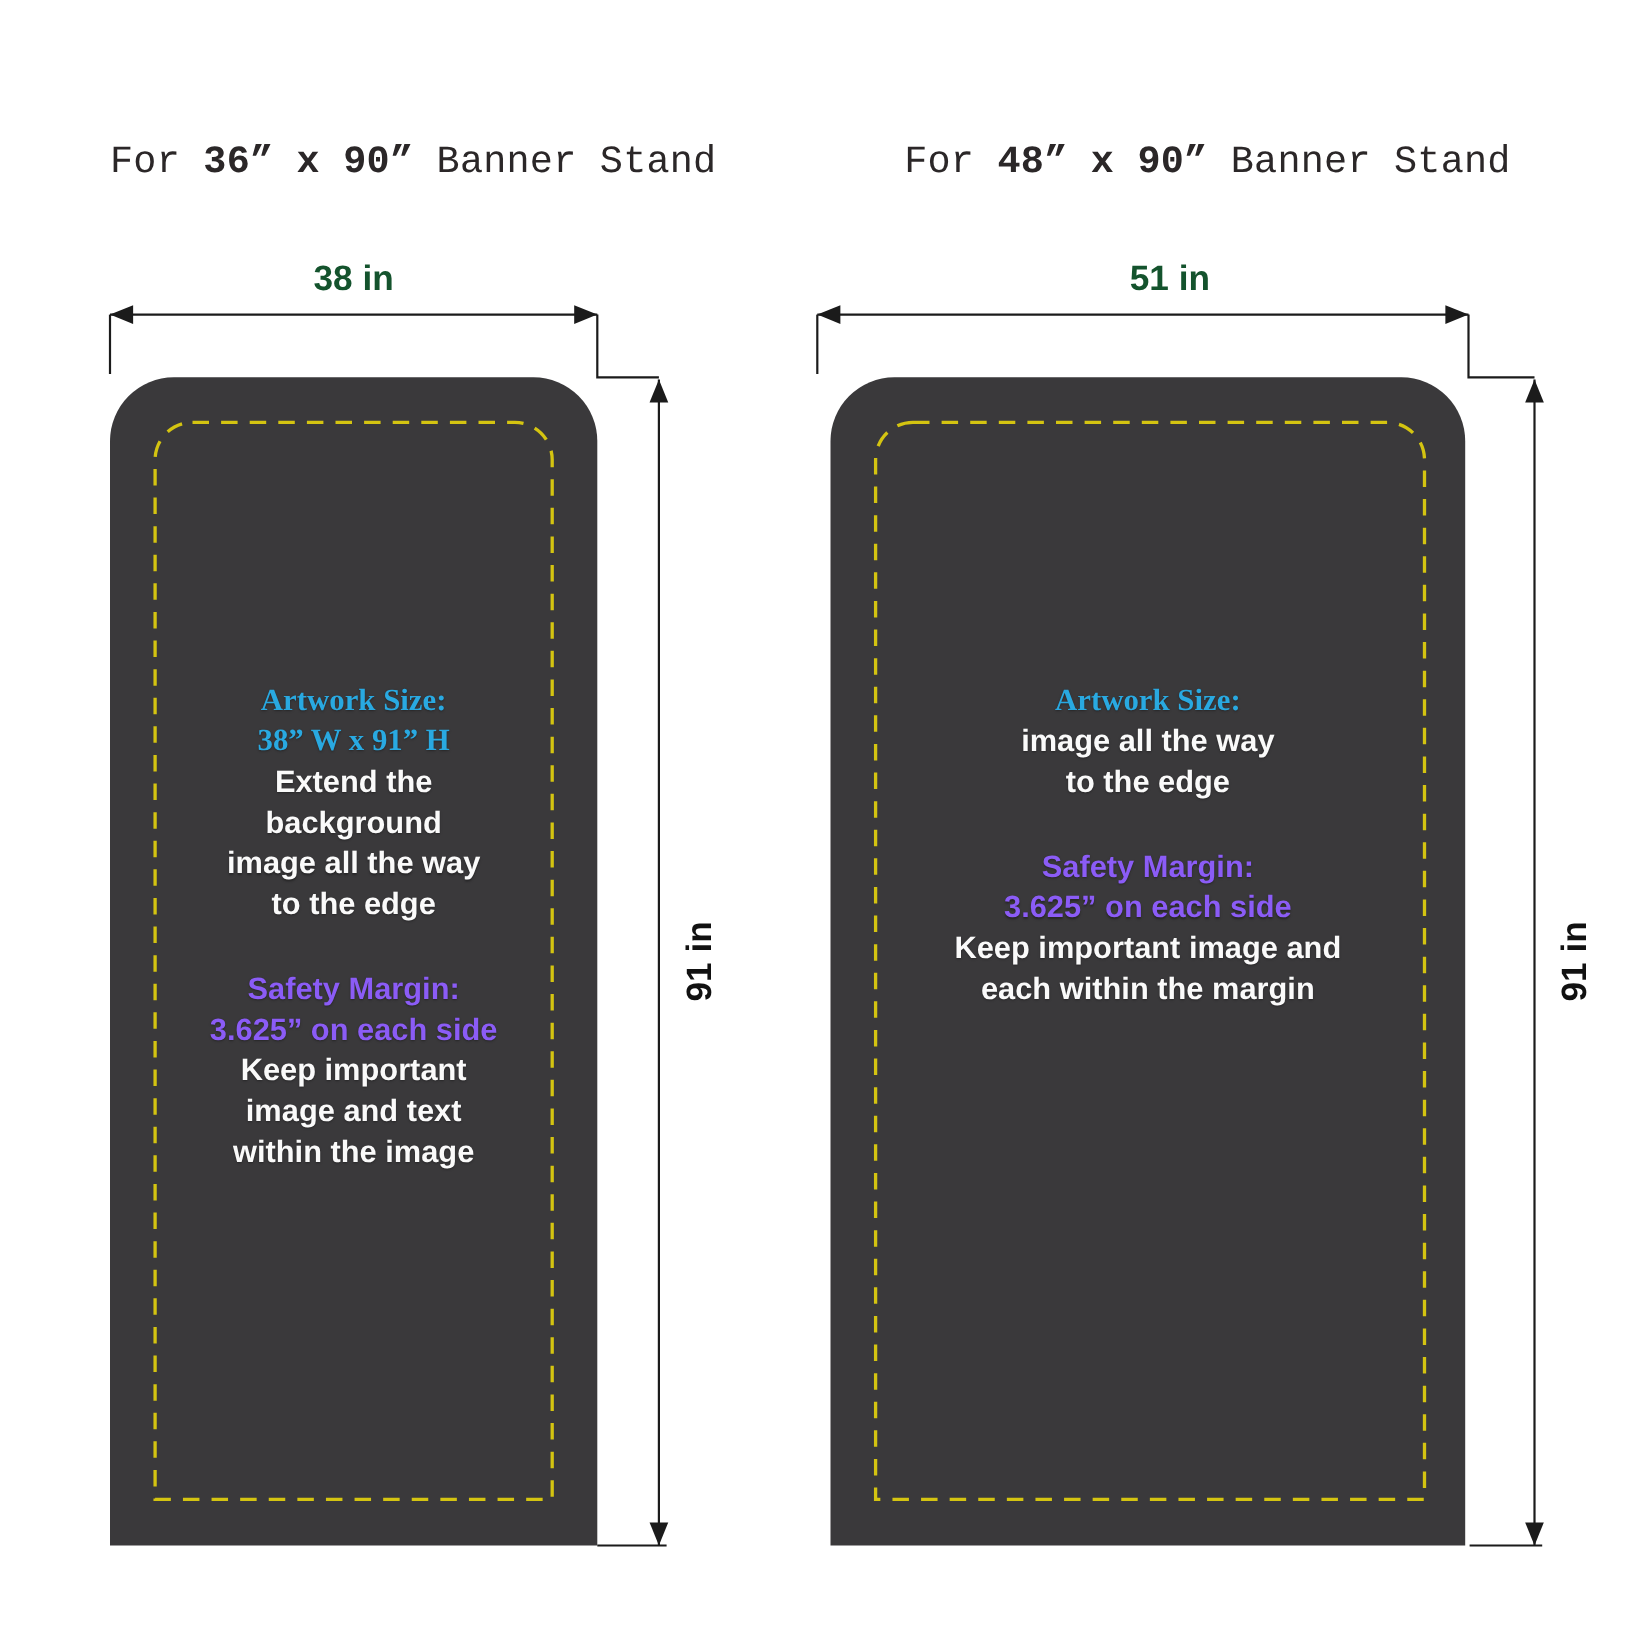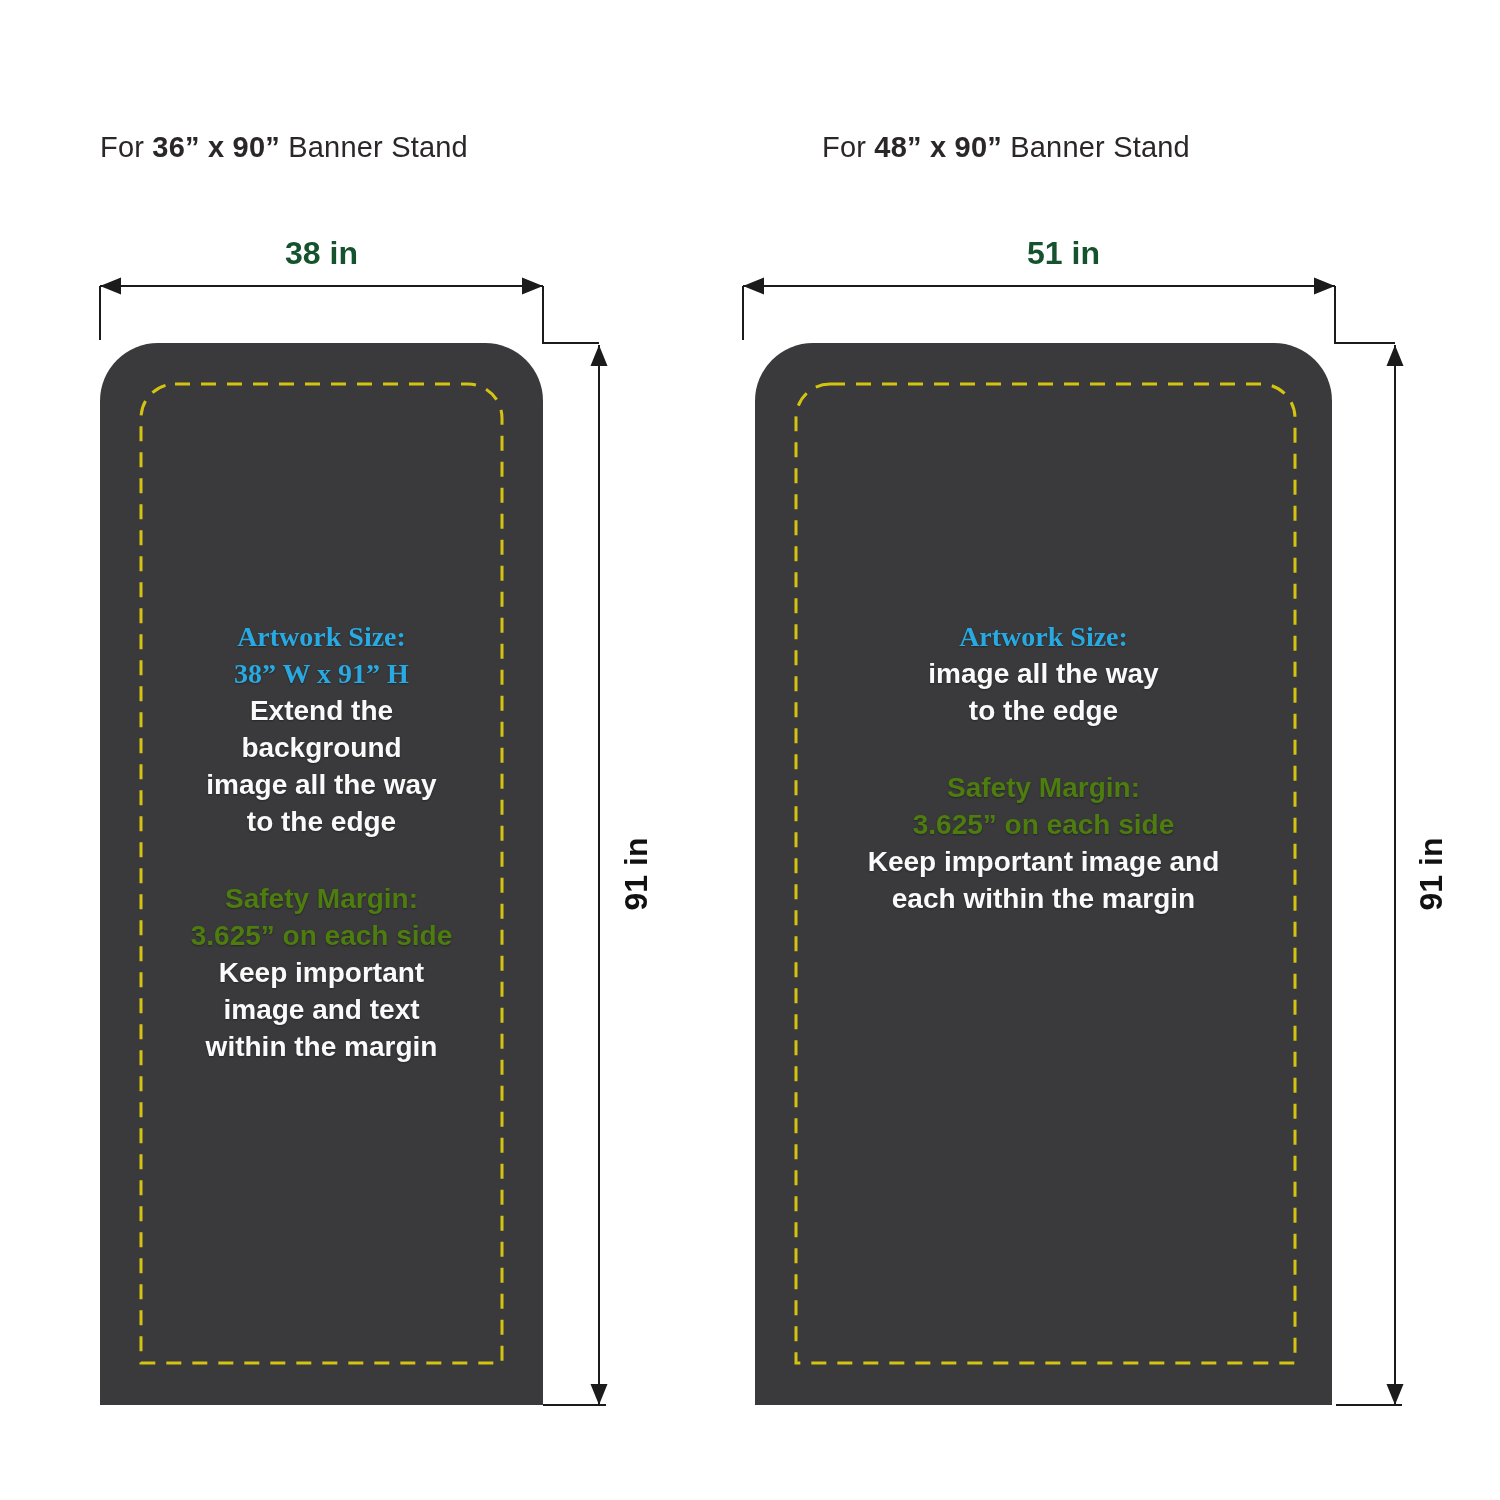--- a/index.html
+++ b/index.html
@@ -6,23 +6,24 @@
   .page{
     position:relative;
     width:1500px;height:1500px;
     background:#ffffff;
     font-family:"Liberation Sans", sans-serif;
     overflow:hidden;
   }
   
   .panel-title{
     position:absolute;top:125px;
-    font-size:29px;line-height:44px;
+    font-size:35px;line-height:44px;
     color:#2b2728;letter-spacing:.2px;
     white-space:nowrap;
+    font-family:Liberation Mono, monospace;
   }
   .panel-title .t-size{font-weight:700;}
   .panel-title--left{left:100px;}
   .panel-title--right{left:822px;}
 
   
   .banner{
     position:absolute;top:343px;height:1062px;
     background:#3a393b;
     border-radius:58px 58px 0 0;
@@ -60,21 +61,21 @@
   .banner-copy{
     position:absolute;top:618px;
     text-align:center;
     font-size:28px;font-weight:700;line-height:37px;
     color:#fafafa;
     text-shadow:0 1px 2px rgba(0,0,0,.35);
   }
   .banner-copy--left{left:100px;width:443px;}
   .banner-copy--right{left:755px;width:577px;}
   .line-blue{color:#29a9e1;font-family:Liberation Serif, serif;}
-  .line-yellow{color:#4d7c0f;}
+  .line-yellow{color:#8b5cf6;}
   .safety-gap{margin-top:40px;}
 </style>
 </head>
 <body>
 
 <div class="page">
 
   <div class="panel-title panel-title--left">
     <span>For </span><span class="t-size">36” x 90”</span><span> Banner Stand</span>
   </div>
@@ -128,21 +129,21 @@
     <div class="line-blue">Artwork Size:</div>
     <div class="line-blue">38” W x 91” H</div>
     <div>Extend the</div>
     <div>background</div>
     <div>image all the way</div>
     <div>to the edge</div>
     <div class="line-yellow safety-gap">Safety Margin:</div>
     <div class="line-yellow">3.625” on each side</div>
     <div>Keep important</div>
     <div>image and text</div>
-    <div>within the margin</div>
+    <div>within the image</div>
   </div>
 
   <div class="banner-copy banner-copy--right">
     <div class="line-blue">Artwork Size:</div>
     <div>image all the way</div>
     <div>to the edge</div>
     <div class="line-yellow safety-gap">Safety Margin:</div>
     <div class="line-yellow">3.625” on each side</div>
     <div>Keep important image and</div>
     <div>each within the margin</div>

